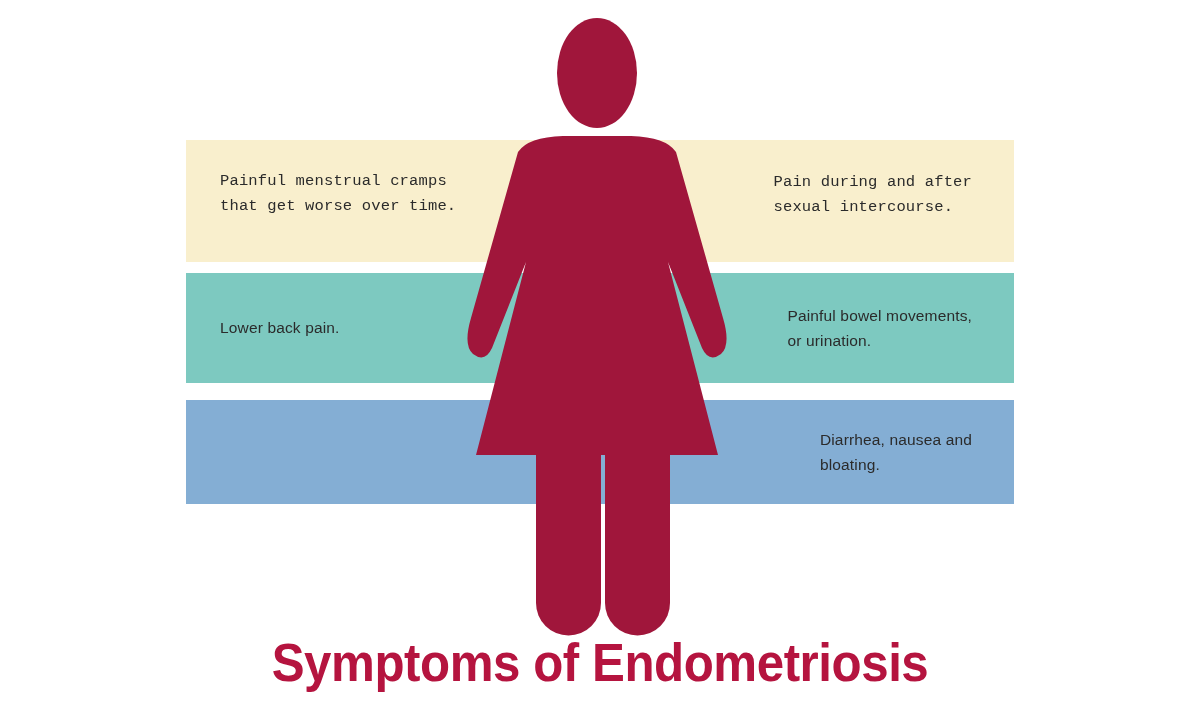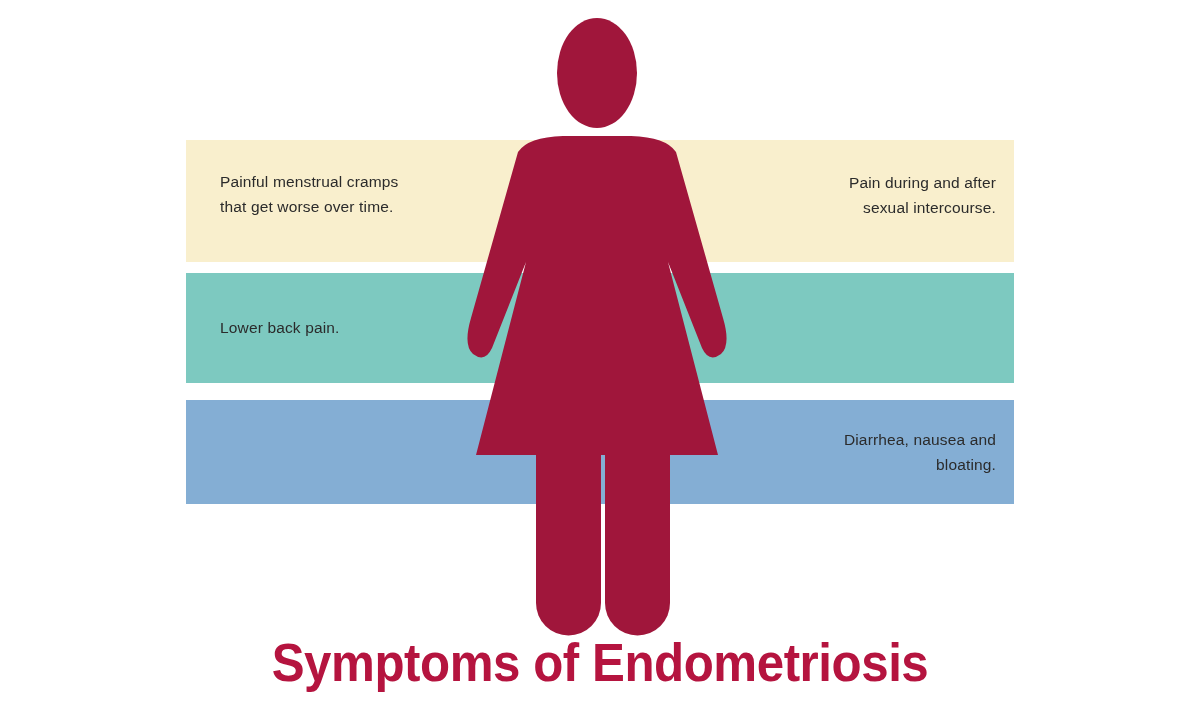--- a/index.html
+++ b/index.html
@@ -18,36 +18,36 @@
     overflow: hidden;
   }
 
   
   .band {
     position: absolute;
     left: 186px;
     width: 828px;
     box-sizing: border-box;
   }
-  .band-1 { top: 140px;  height: 122px; }
+  .band-1 { top: 140px;  height: 122px; font-family: Liberation Mono, monospace; }
   .band-2 { top: 273px;  height: 110px; }
   .band-3 { top: 400px;  height: 104px; }
 
   
   .band-text {
     position: absolute;
     color: #2b2b2b;
     font-size: 15.5px;
     line-height: 1.62;
     font-weight: 400;
     letter-spacing: 0.15px;
     white-space: pre-line;
   }
   .text-left  { left: 34px;  text-align: left; }
-  .text-right { right: 18px; text-align: right; }
+  .text-right { right: 42px; text-align: left; }
 
   .b1-left   { top: 29px; }
   .b1-right  { top: 30px; }
   .b2-left   { top: 42px; }
   .b2-right  { top: 30px; }
   .b3-left   { top: 10px; }
   .b3-right  { top: 27px; }
 
   
   #figure {
@@ -81,20 +81,22 @@
 
   <div class="band band-1" style="background: rgb(249, 239, 205);">
     <div class="band-text text-left b1-left" style="color: rgb(43, 43, 43);">Painful menstrual cramps
 that get worse over time.</div>
     <div class="band-text text-right b1-right" style="color: rgb(43, 43, 43);">Pain during and after
 sexual intercourse.</div>
   </div>
 
   <div class="band band-2" style="background: rgb(125, 201, 192); padding-left: 11px;">
     <div class="band-text text-left b2-left" style="color: rgb(43, 43, 43);">Lower back pain.</div>
+    <div class="band-text text-right b2-right" style="color: rgb(43, 43, 43);">Painful bowel movements,
+or urination.</div>
   </div>
 
   <div class="band band-3" style="background: rgb(132, 174, 212);">
     <div class="band-text text-right b3-right" style="color: rgb(43, 43, 43);">Diarrhea, nausea and
 bloating.</div>
   </div>
 
   <svg id="figure" viewBox="0 0 1200 720">
     <g>
 

